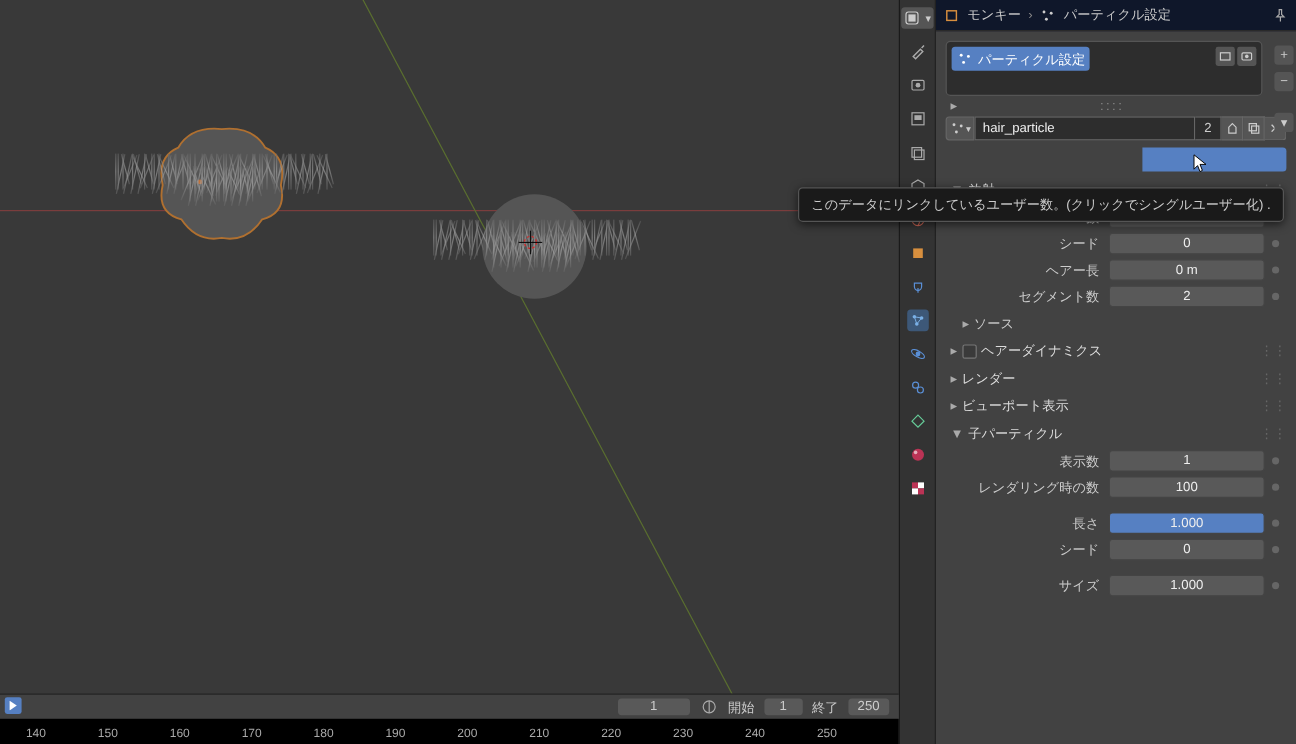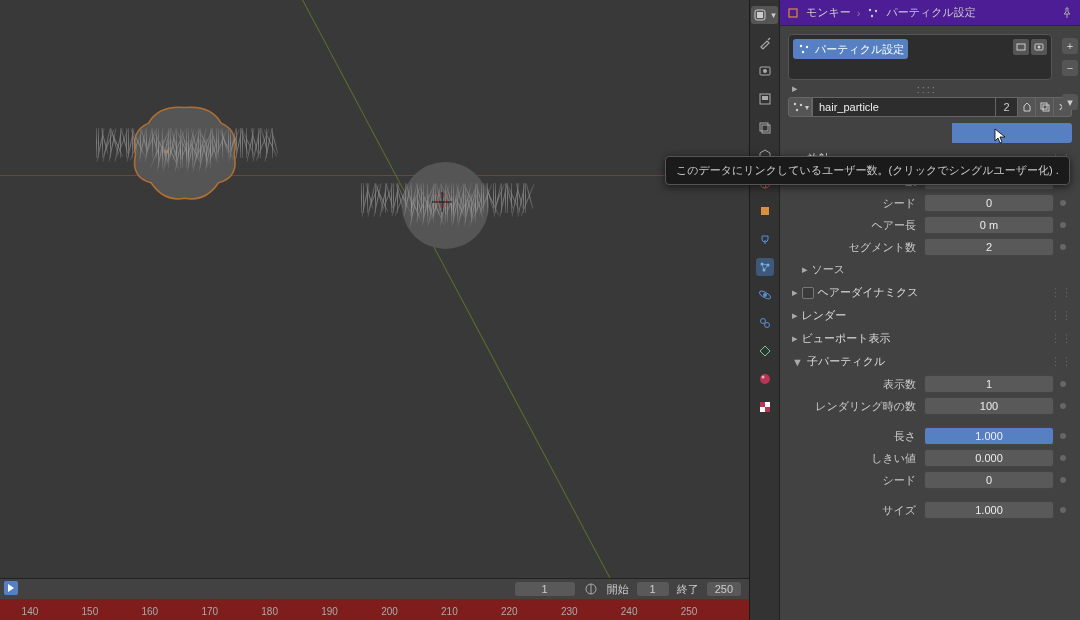--- a/index.html
+++ b/index.html
@@ -4,21 +4,21 @@
 <style>
 * { margin: 0; padding: 0; box-sizing: border-box; font-family: sans-serif; font-size: 11px; user-select: none; }
 body { width: 1080px; height: 620px; background: #393939; color: #ccc; overflow: hidden; position: relative; }
 .root { display: flex; width: 100%; height: 100%; }
 .viewport { position: relative; flex: 1; background: #393939; overflow: hidden; border-right: 1px solid #1a1a1a; }
 .props { width: 330px; background: #424242; display: flex; }
 .tabs { width: 30px; background: #333; display: flex; flex-direction: column; align-items: center; padding-top: 6px; gap: 10px; border-right: 1px solid #222; }
 .tab-icon { width: 18px; height: 18px; border-radius: 3px; display: flex; align-items: center; justify-content: center; cursor: pointer; }
 .tab-icon svg { width: 14px; height: 14px; }
 .panel { flex: 1; display: flex; flex-direction: column; position: relative; }
-.breadcrumb { height: 26px; background: #4c1d95; display: flex; align-items: center; padding: 0 6px; gap: 6px; border-bottom: 1px solid #2a2a2a; }
+.breadcrumb { height: 26px; background: #0f172a; display: flex; align-items: center; padding: 0 6px; gap: 6px; border-bottom: 1px solid #2a2a2a; }
 .chip { display: flex; align-items: center; gap: 4px; background: #3d3d3d; border: 1px solid #555; border-radius: 3px; padding: 1px 6px; height: 18px; }
 .bc-icon { width: 14px; height: 14px; display: inline-flex; }
 .bc-sep { color: #888; }
 .pin { margin-left: auto; }
 .slot-box { margin: 8px 8px 2px 8px; background: #2d2d2d; border: 1px solid #555; border-radius: 4px; height: 46px; position: relative; display: flex; align-items: flex-start; padding: 4px; }
 .slot-active { background: #5680c2; color: #fff; border-radius: 3px; padding: 1px 4px; display: flex; align-items: center; gap: 4px; height: 20px; }
 .slot-side { position: absolute; right: 4px; top: 4px; display: flex; gap: 2px; }
 .mini { width: 16px; height: 16px; background: #555; border-radius: 2px; display: flex; align-items: center; justify-content: center; cursor: pointer; }
 .list-handle { height: 12px; display: flex; align-items: center; justify-content: center; color: #888; cursor: ns-resize; }
 .list-handle::after { content: "::::"; letter-spacing: 2px; }
@@ -42,21 +42,21 @@
 .anim-dot { width: 6px; height: 6px; border-radius: 50%; background: #666; margin: 0 6px; cursor: pointer; }
 .sub-head { display: flex; align-items: center; padding: 4px 18px; color: #ccc; }
 .seg3 { margin: 4px 8px; height: 20px; display: flex; border-radius: 3px; overflow: hidden; border: 1px solid #444; }
 .seg3 > div { flex: 1; display: flex; align-items: center; justify-content: center; background: #595959; cursor: pointer; }
 .seg3 > div.active { background: #5680c2; color: #fff; }
 .scroll { position: absolute; right: 0; width: 20px; display: flex; flex-direction: column; align-items: center; gap: 6px; padding-top: 8px; }
 .scroll .btn { width: 16px; height: 16px; background: #555; border-radius: 3px; display: flex; align-items: center; justify-content: center; cursor: pointer; }
 .timeline { position: absolute; left: 0; right: 0; bottom: 0; height: 42px; background: #393939; border-top: 1px solid #222; }
 .tl-controls { height: 20px; display: flex; align-items: center; justify-content: flex-end; padding: 0 8px; gap: 8px; background: #424242; }
 .tl-field { background: #595959; border-radius: 3px; padding: 1px 8px; min-width: 32px; text-align: center; cursor: ew-resize; }
-.tl-ruler { height: 22px; position: relative; background: #7f1d1d; }
+.tl-ruler { height: 22px; position: relative; background: #000000; }
 .tick { position: absolute; bottom: 4px; font-size: 10px; color: #aaa; transform: translateX(-50%); }
 .play-btn { position: absolute; left: 4px; top: 2px; width: 14px; height: 14px; background: #5680c2; border-radius: 2px; display: flex; align-items: center; justify-content: center; cursor: pointer; }
 .vp-axis { position: absolute; width: 1000px; height: 1px; transform-origin: left center; }
 .furball { position: absolute; width: 160px; height: 160px; }
 .hairs { position: absolute; inset: 0; display: flex; flex-wrap: wrap; align-content: center; justify-content: center; overflow: visible; }
 .hair { width: 1px; height: 30px; background: linear-gradient(#666,#aaa,#666); margin: -12px 0.5px; opacity: 0.6; }
 .hair:nth-child(3n) { transform: rotate(12deg); height: 34px; }
 .hair:nth-child(5n) { transform: rotate(-15deg); height: 26px; }
 .hair:nth-child(7n) { transform: rotate(22deg); opacity: 0.5; }
 .hair:nth-child(11n) { transform: rotate(-25deg); }
@@ -621,25 +621,20 @@
           <div class="field-val">100</div>
           <div class="anim-dot"></div>
         </div>
       <div style="height:8px;"></div>
       <div class="field-row">
           <div class="field-label">長さ</div>
           <div class="field-val hl">1.000</div>
           <div class="anim-dot"></div>
         </div>
       <div class="field-row">
-          <div class="field-label">しきい値</div>
-          <div class="field-val">0.000</div>
-          <div class="anim-dot"></div>
-        </div>
-      <div class="field-row">
           <div class="field-label">シード</div>
           <div class="field-val">0</div>
           <div class="anim-dot"></div>
         </div>
       <div style="height:8px;"></div>
       <div class="field-row">
           <div class="field-label">サイズ</div>
           <div class="field-val">1.000</div>
           <div class="anim-dot"></div>
         </div>

